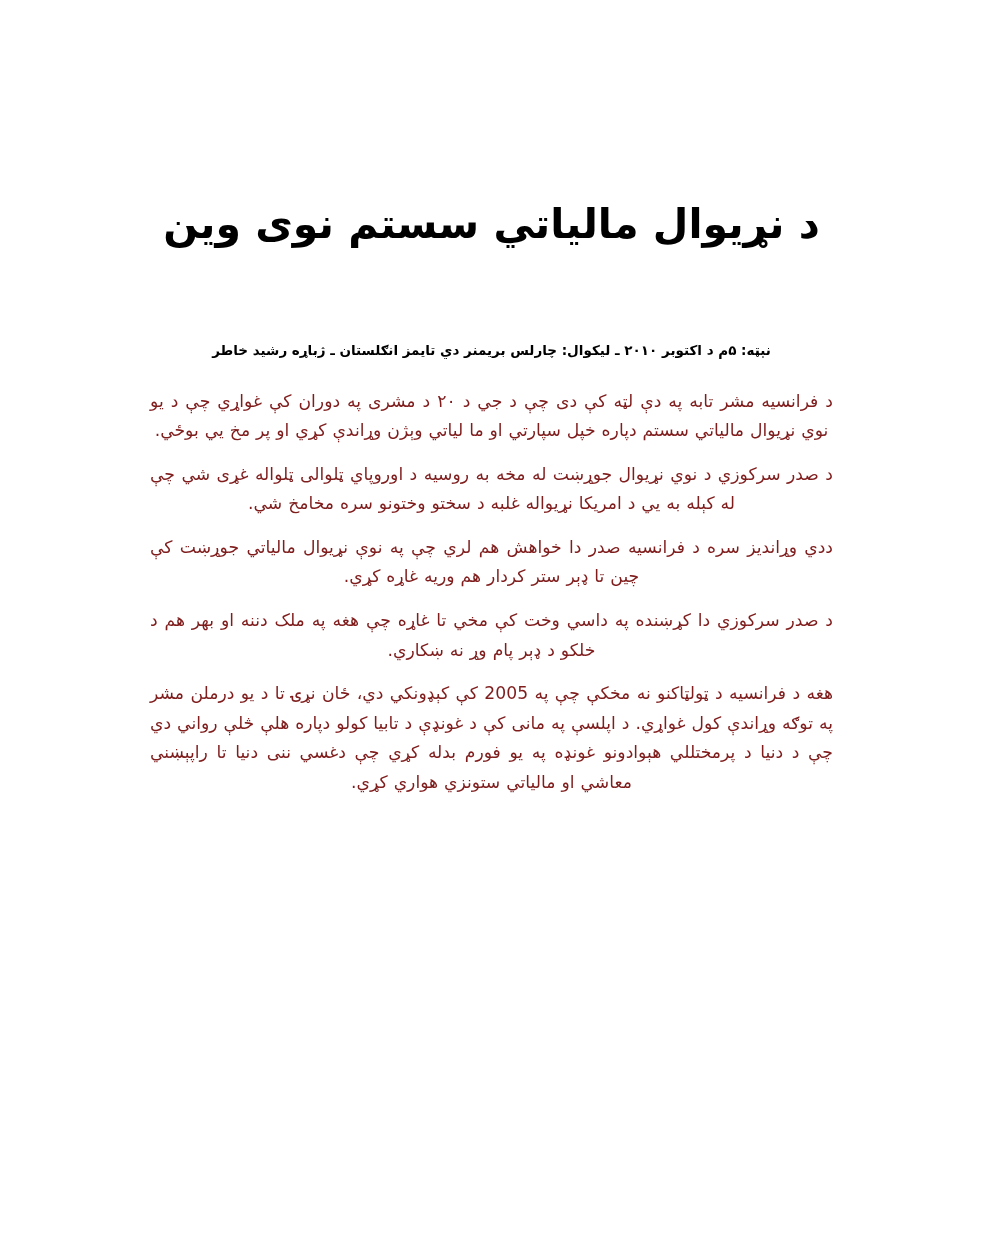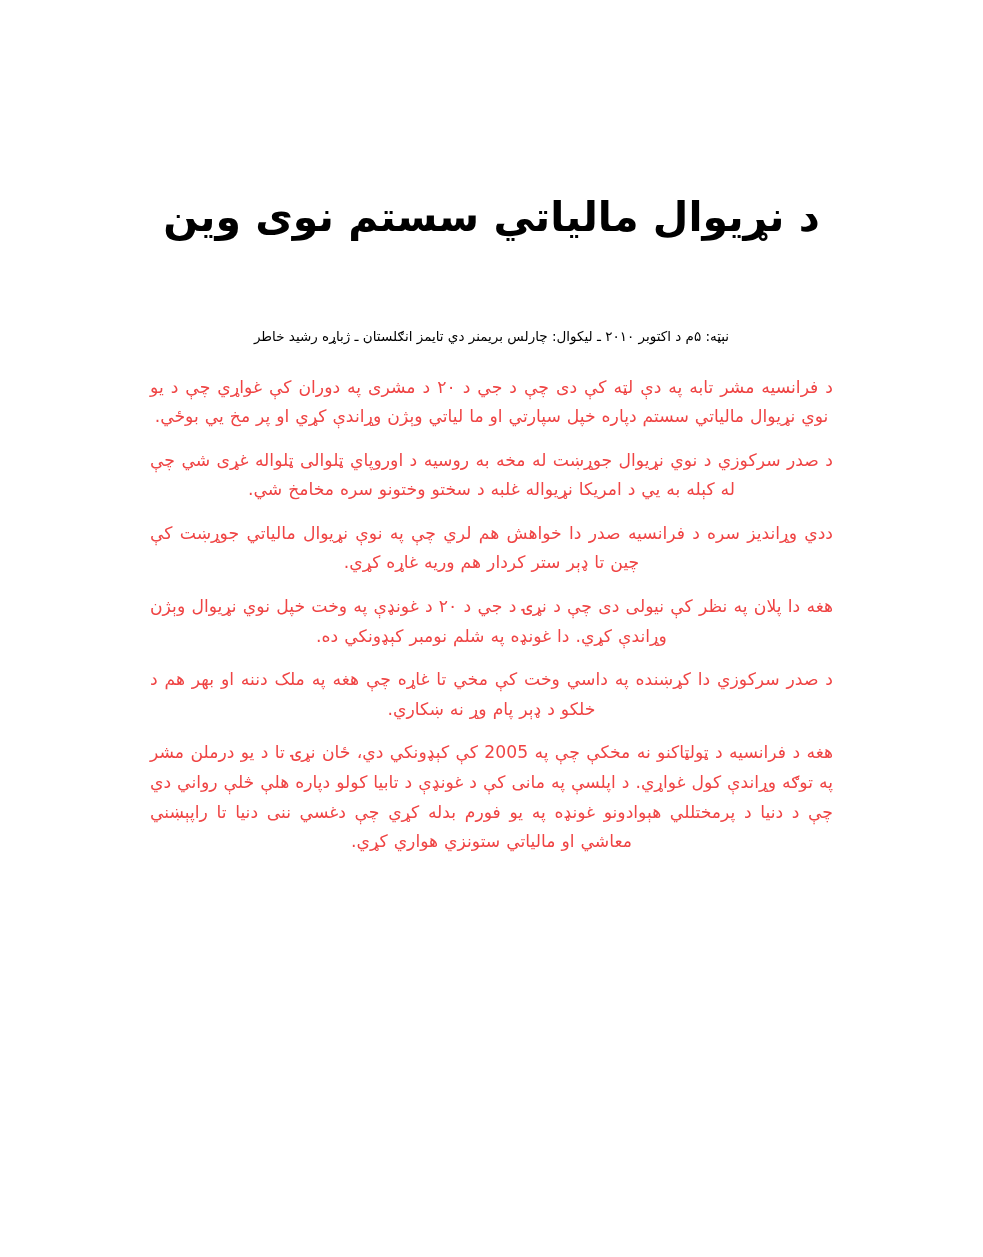--- a/index.html
+++ b/index.html
@@ -26,45 +26,46 @@
     box-sizing: border-box;
     direction: rtl;
   }
   .doc-title {
     font-family: "DejaVu Sans", "Liberation Sans", sans-serif;
     font-weight: bold;
     font-size: 41px;
     line-height: 1.35;
     text-align: center;
     color: #000000;
-    margin: 5px;
+    margin: 12px;
     padding-top: 185px;
     letter-spacing: 0px;
     direction: rtl;
     unicode-bidi: isolate;
   }
   .byline {
     font-family: "DejaVu Sans", "Liberation Sans", sans-serif;
     font-size: 13.5px;
     line-height: 1.5;
     text-align: center;
     color: #000000;
     margin: 0;
     padding-top: 76px;
     direction: rtl;
     unicode-bidi: isolate;
+    font-weight: bold;
   }
   .body-block {
     padding-top: 26px;
   }
   p.para {
     font-family: "DejaVu Sans", "Liberation Sans", sans-serif;
     font-size: 17.2px;
     line-height: 1.72;
-    color: #ef4444;
+    color: #7f1d1d;
     text-align: justify;
     text-align-last: center;
     margin: 0 0 14px 0;
     direction: rtl;
     unicode-bidi: isolate;
     word-spacing: 0.5px;
   }
   p.para:last-child {
     margin-bottom: 0;
   }
@@ -76,19 +77,18 @@
   <div class="content">
 
     <h1 class="doc-title">د نړيوال مالياتي سستم نوى وين</h1>
 
     <div class="byline">نېټه: ۵م د اکتوبر ۲۰۱۰ ـ لیکوال: چارلس بریمنر دي تایمز انګلستان ـ ژباړه رشید خاطر</div>
 
     <div class="body-block">
       <p class="para">د فرانسيه مشر تابه په دې لټه کې دى چې د جي د ۲۰ د مشرى په دوران کې غواړي چې د يو نوي نړيوال مالياتي سستم دپاره خپل سپارتي او ما لياتي وېژن وړاندې کړي او پر مخ يي بوځي.</p>
       <p class="para">د صدر سرکوزي د نوي نړيوال جوړښت له مخه به روسيه د اوروپاي ټلوالى ټلواله غړى شي چې له کېله به يي د امريکا نړيواله غلبه د سختو وختونو سره مخامخ شي.</p>
       <p class="para">ددي وړانديز سره د فرانسيه صدر دا خواهش هم لري چې په نوې نړيوال مالياتي جوړښت کې چين تا ډېر ستر کردار هم وريه غاړه کړي.</p>
-      <p class="para">هغه دا پلان په نظر کې نيولى دى چې د نړۍ د  جي د ۲۰ د غونډې په وخت خپل  نوي نړيوال وېژن وړاندې کړي. دا غونډه په شلم نومبر کېډونکي ده.</p>
       <p class="para">د صدر سرکوزي دا کړښنده په داسي وخت کې مخي تا غاړه چې هغه په ملک دننه او بهر  هم د خلکو د ډېر پام وړ نه ښکاري.</p>
       <p class="para">هغه د فرانسيه د ټولټاکنو نه مخکې چې په 2005 کې کېډونکي دي، ځان نړۍ تا د يو درملن مشر په توګه وړاندې کول غواړي. د اپلسې په مانى کې د غونډې د تابيا کولو دپاره هلې څلې رواني دي چې د دنيا د پرمختللي هېوادونو غونډه په يو فورم بدله کړي چې دغسي ننى دنيا تا راپېښني معاشي او مالياتي ستونزي هواري کړي.</p>
     </div>
 
   </div>
 </div>
 
 </body></html>

